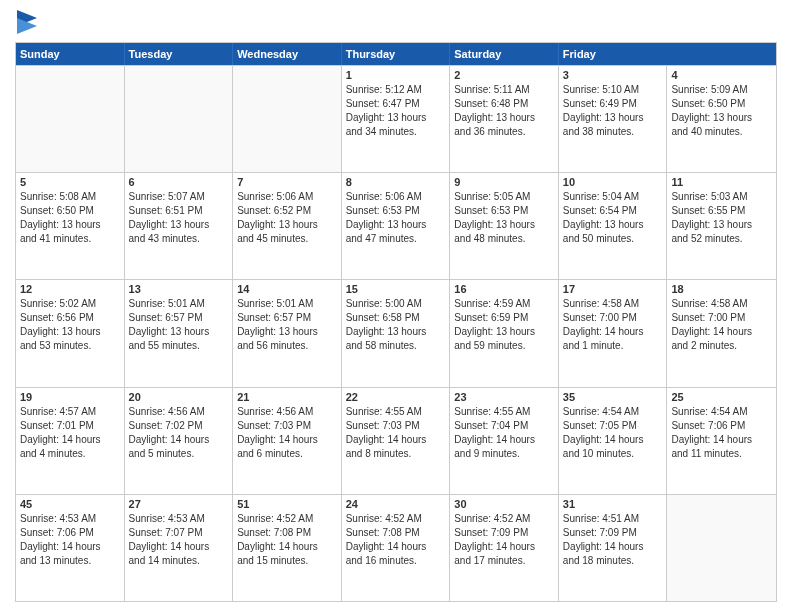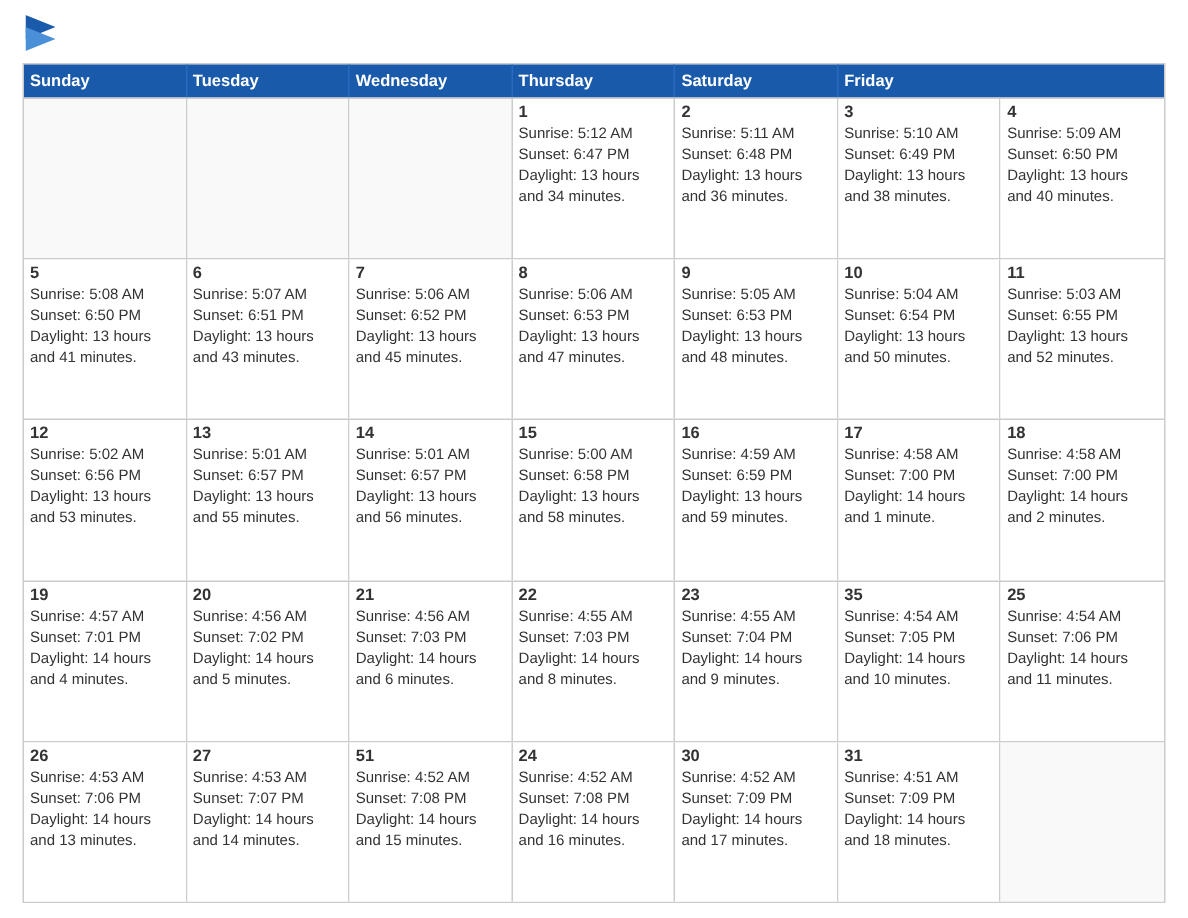--- a/index.html
+++ b/index.html
@@ -243,21 +243,21 @@
             <div class="day-num">35</div>
             <div class="cell-info">Sunrise: 4:54 AM<br>Sunset: 7:05 PM<br>Daylight: 14 hours<br>and 10 minutes.</div>
           </div>
           <div class="cal-cell">
             <div class="day-num">25</div>
             <div class="cell-info">Sunrise: 4:54 AM<br>Sunset: 7:06 PM<br>Daylight: 14 hours<br>and 11 minutes.</div>
           </div>
         </div>
         <div class="cal-row">
           <div class="cal-cell">
-            <div class="day-num">26</div>
+            <div class="day-num">45</div>
             <div class="cell-info">Sunrise: 4:53 AM<br>Sunset: 7:06 PM<br>Daylight: 14 hours<br>and 13 minutes.</div>
           </div>
           <div class="cal-cell">
             <div class="day-num">27</div>
             <div class="cell-info">Sunrise: 4:53 AM<br>Sunset: 7:07 PM<br>Daylight: 14 hours<br>and 14 minutes.</div>
           </div>
           <div class="cal-cell">
             <div class="day-num">51</div>
             <div class="cell-info">Sunrise: 4:52 AM<br>Sunset: 7:08 PM<br>Daylight: 14 hours<br>and 15 minutes.</div>
           </div>

